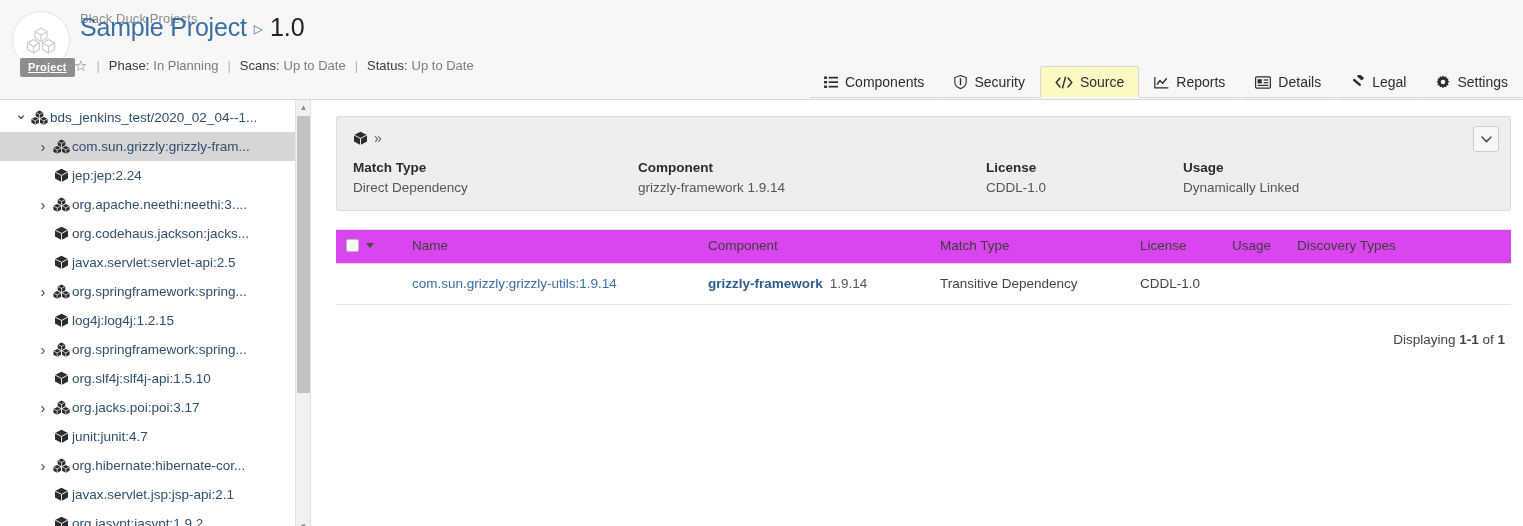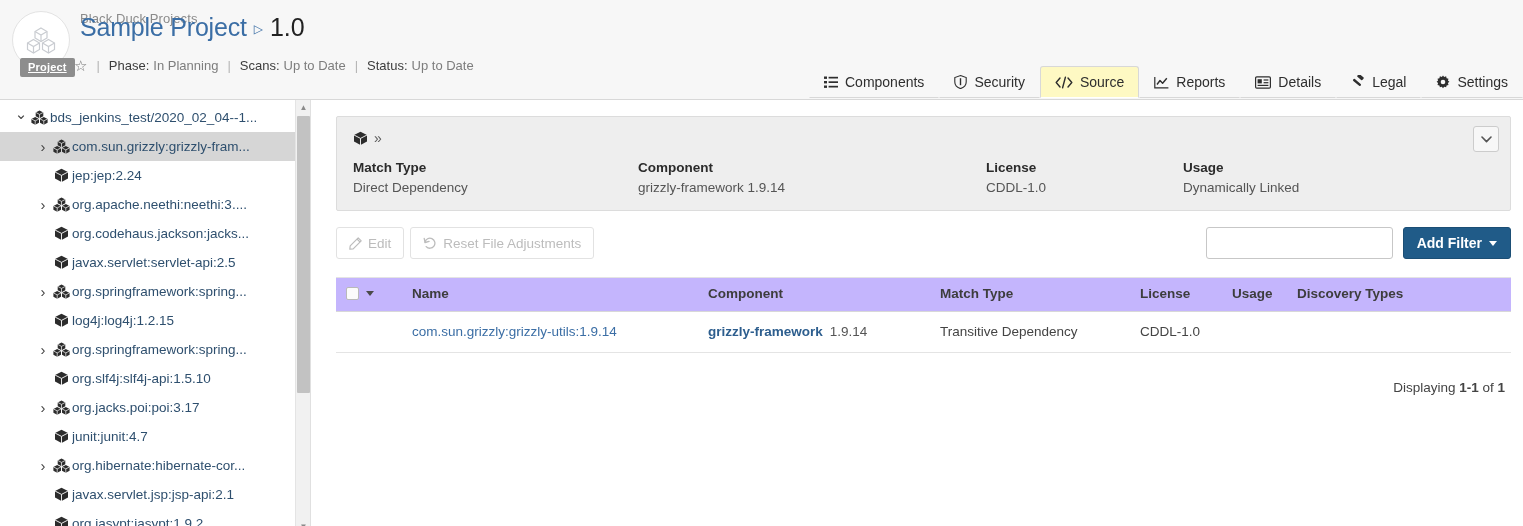--- a/index.html
+++ b/index.html
@@ -283,26 +283,26 @@
 
   
   table.grid {
     width: 100%;
     border-collapse: collapse;
     margin-top: 18px;
     font-size: 13.5px;
   }
   table.grid thead th {
     text-align: left;
-    font-weight: bold;
+    font-weight: normal;
     color: #3d3d3d;
     padding: 8px 6px 10px 6px;
     border-top: 1px solid #e4e4e4;
     border-bottom: 1px solid #d8d8d8;
-    background: #c4b5fd;
+    background: #d946ef;
     white-space: nowrap;
   }
   table.grid tbody td {
     padding: 12px 6px 13px 6px;
     border-bottom: 1px solid #e4e4e4;
     color: #444444;
     vertical-align: middle;
     white-space: nowrap;
   }
   .col-check { width: 70px; padding-left: 10px !important; }
@@ -678,45 +678,20 @@
         </div>
       </div>
 
       <div class="dp-collapse">
         <svg width="11" height="7" viewBox="0 0 11 7">
           <path d="M1 1 L5.5 5.6 L10 1" fill="none" stroke="#555555" stroke-width="1.6" stroke-linecap="round" stroke-linejoin="round"></path>
         </svg>
       </div>
     </div>
 
-    <div class="toolbar">
-      <div class="btn-ghost">
-        <svg width="13" height="13" viewBox="0 0 13 13">
-          <path d="M9.2 0.8 L12.2 3.8 L4.2 11.8 L0.8 12.2 L1.2 8.8 Z" fill="none" stroke="#bcbcbc" stroke-width="1.2" stroke-linejoin="round"></path>
-          <path d="M8 2 L11 5" stroke="#bcbcbc" stroke-width="1.1"></path>
-        </svg>
-        <span>Edit</span>
-      </div>
-
-      <div class="btn-ghost">
-        <svg width="14" height="13" viewBox="0 0 14 13">
-          <path d="M2 5.2 A5 5 0 1 1 3.2 9.6" fill="none" stroke="#bcbcbc" stroke-width="1.3" stroke-linecap="round"></path>
-          <path d="M1.2 1.4 L2.1 5.5 L6.1 4.4" fill="none" stroke="#bcbcbc" stroke-width="1.3" stroke-linejoin="round" stroke-linecap="round"></path>
-        </svg>
-        <span>Reset File Adjustments</span>
-      </div>
-
-      <div class="tb-right">
-        <input class="filter-input" type="text" value="" style="">
-        <div class="btn-primary">
-          <span>Add Filter</span>
-          <span class="caret-down"></span>
-        </div>
-      </div>
-    </div>
 
     <table class="grid">
       <thead>
         <tr>
           <th class="col-check">
             <span class="hdr-check">
               <span class="chk"></span>
               <span class="mini-caret"></span>
             </span>
           </th>

